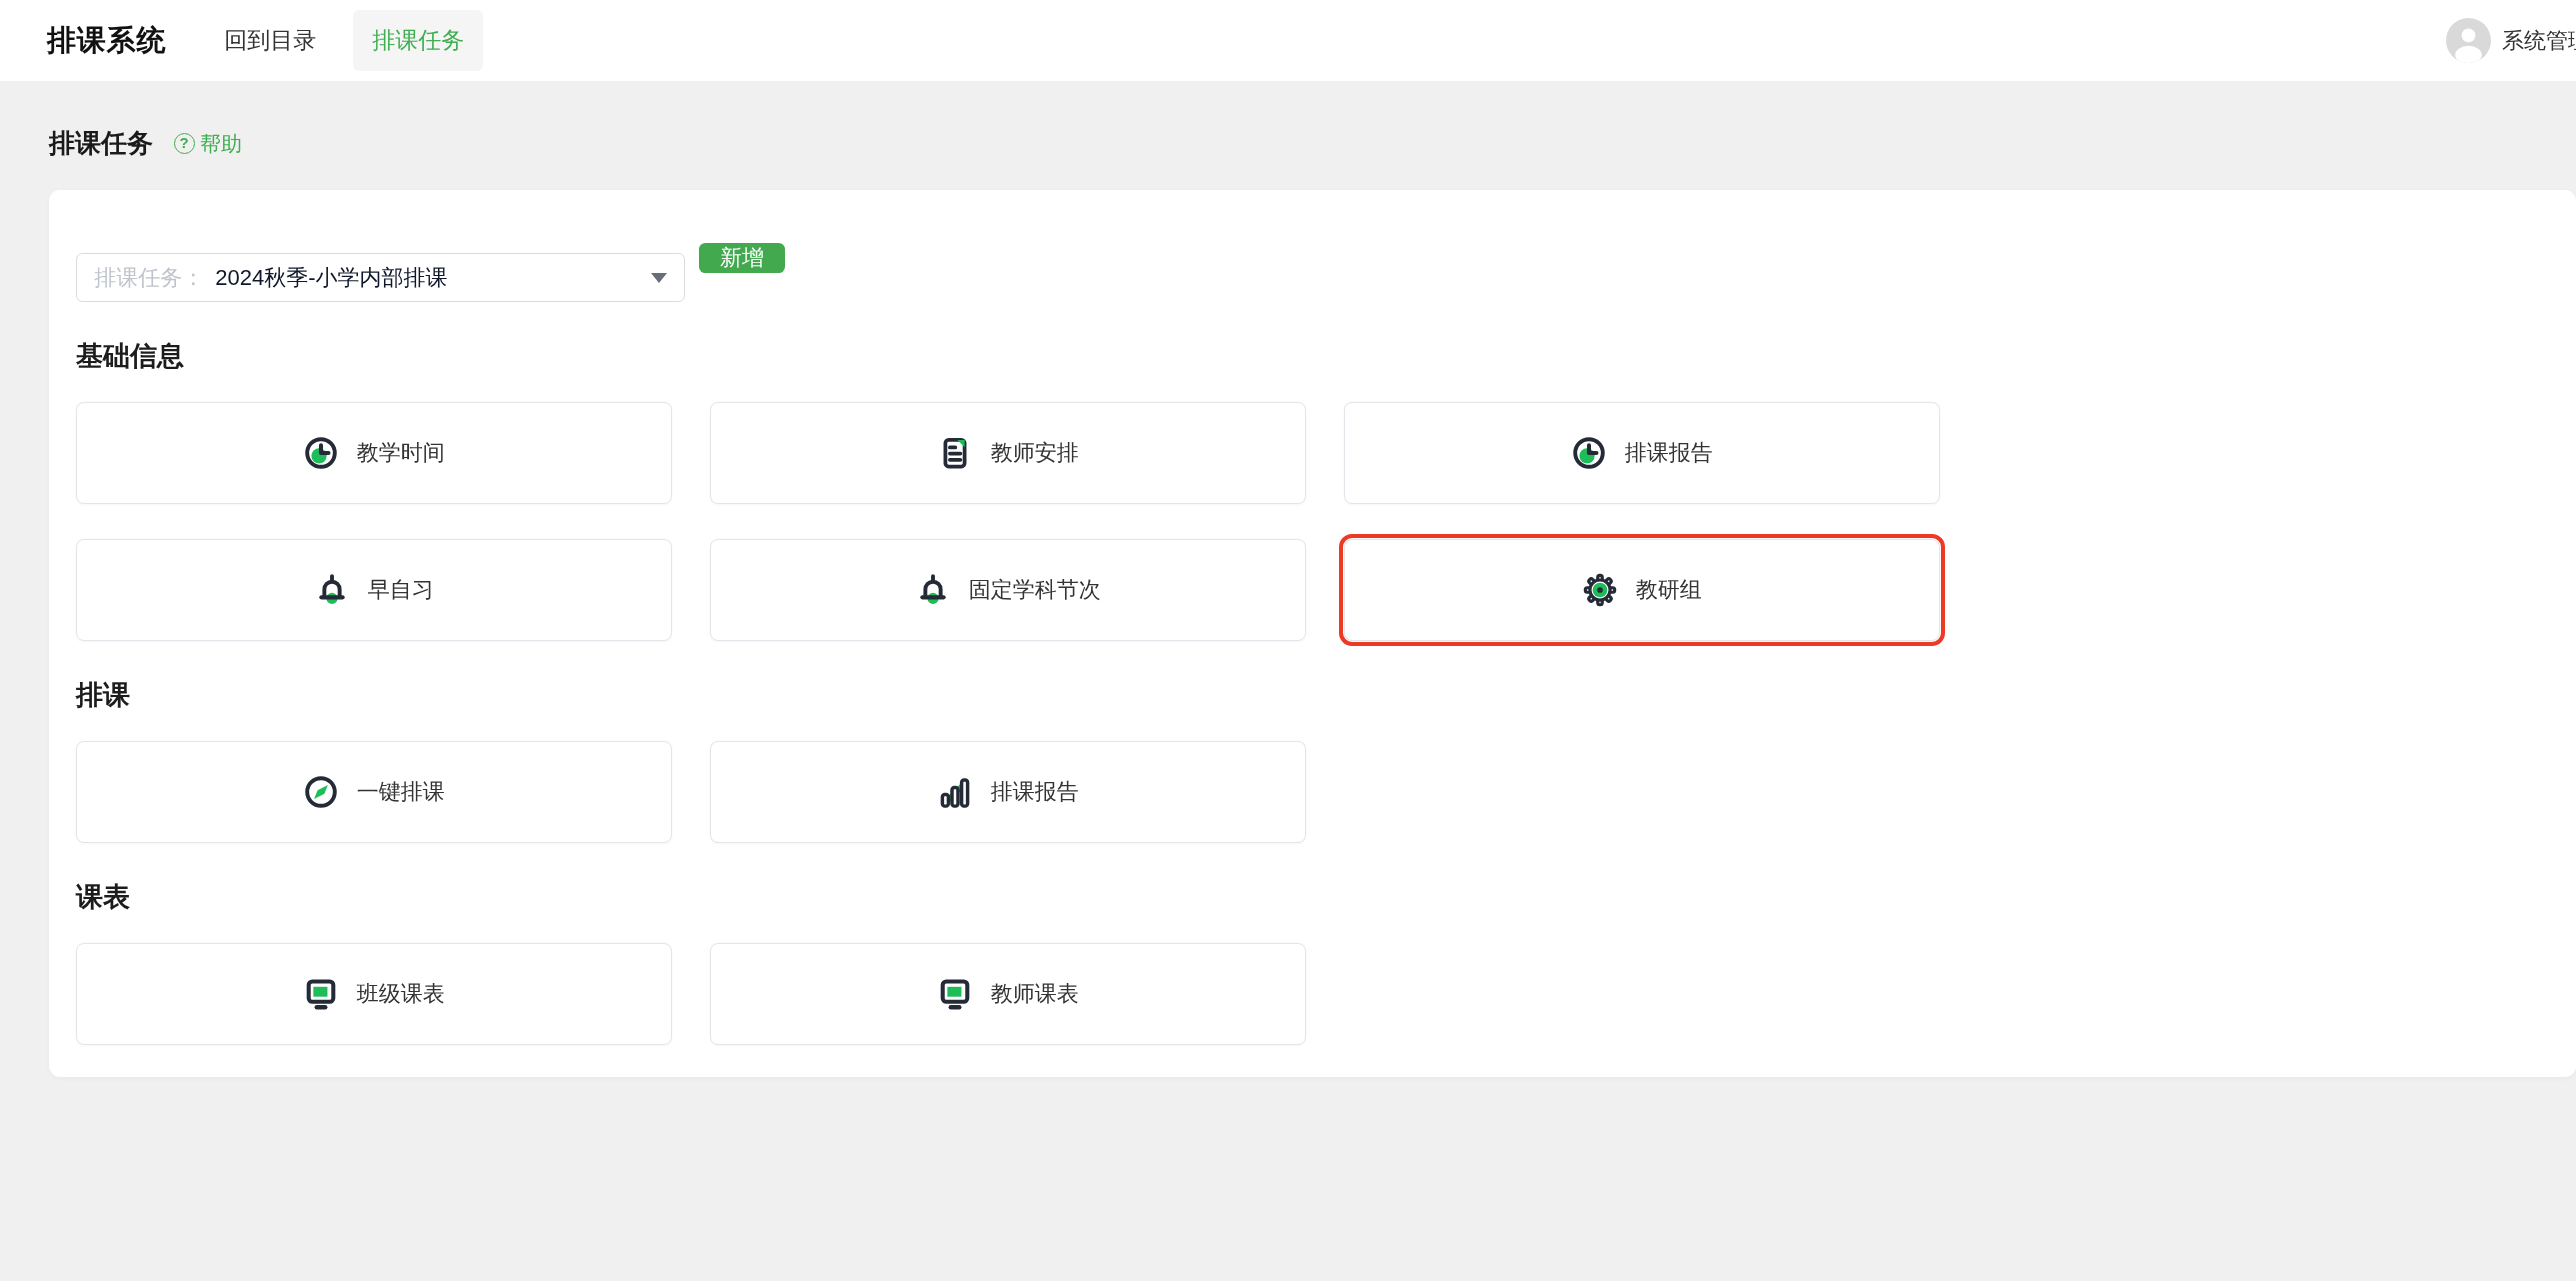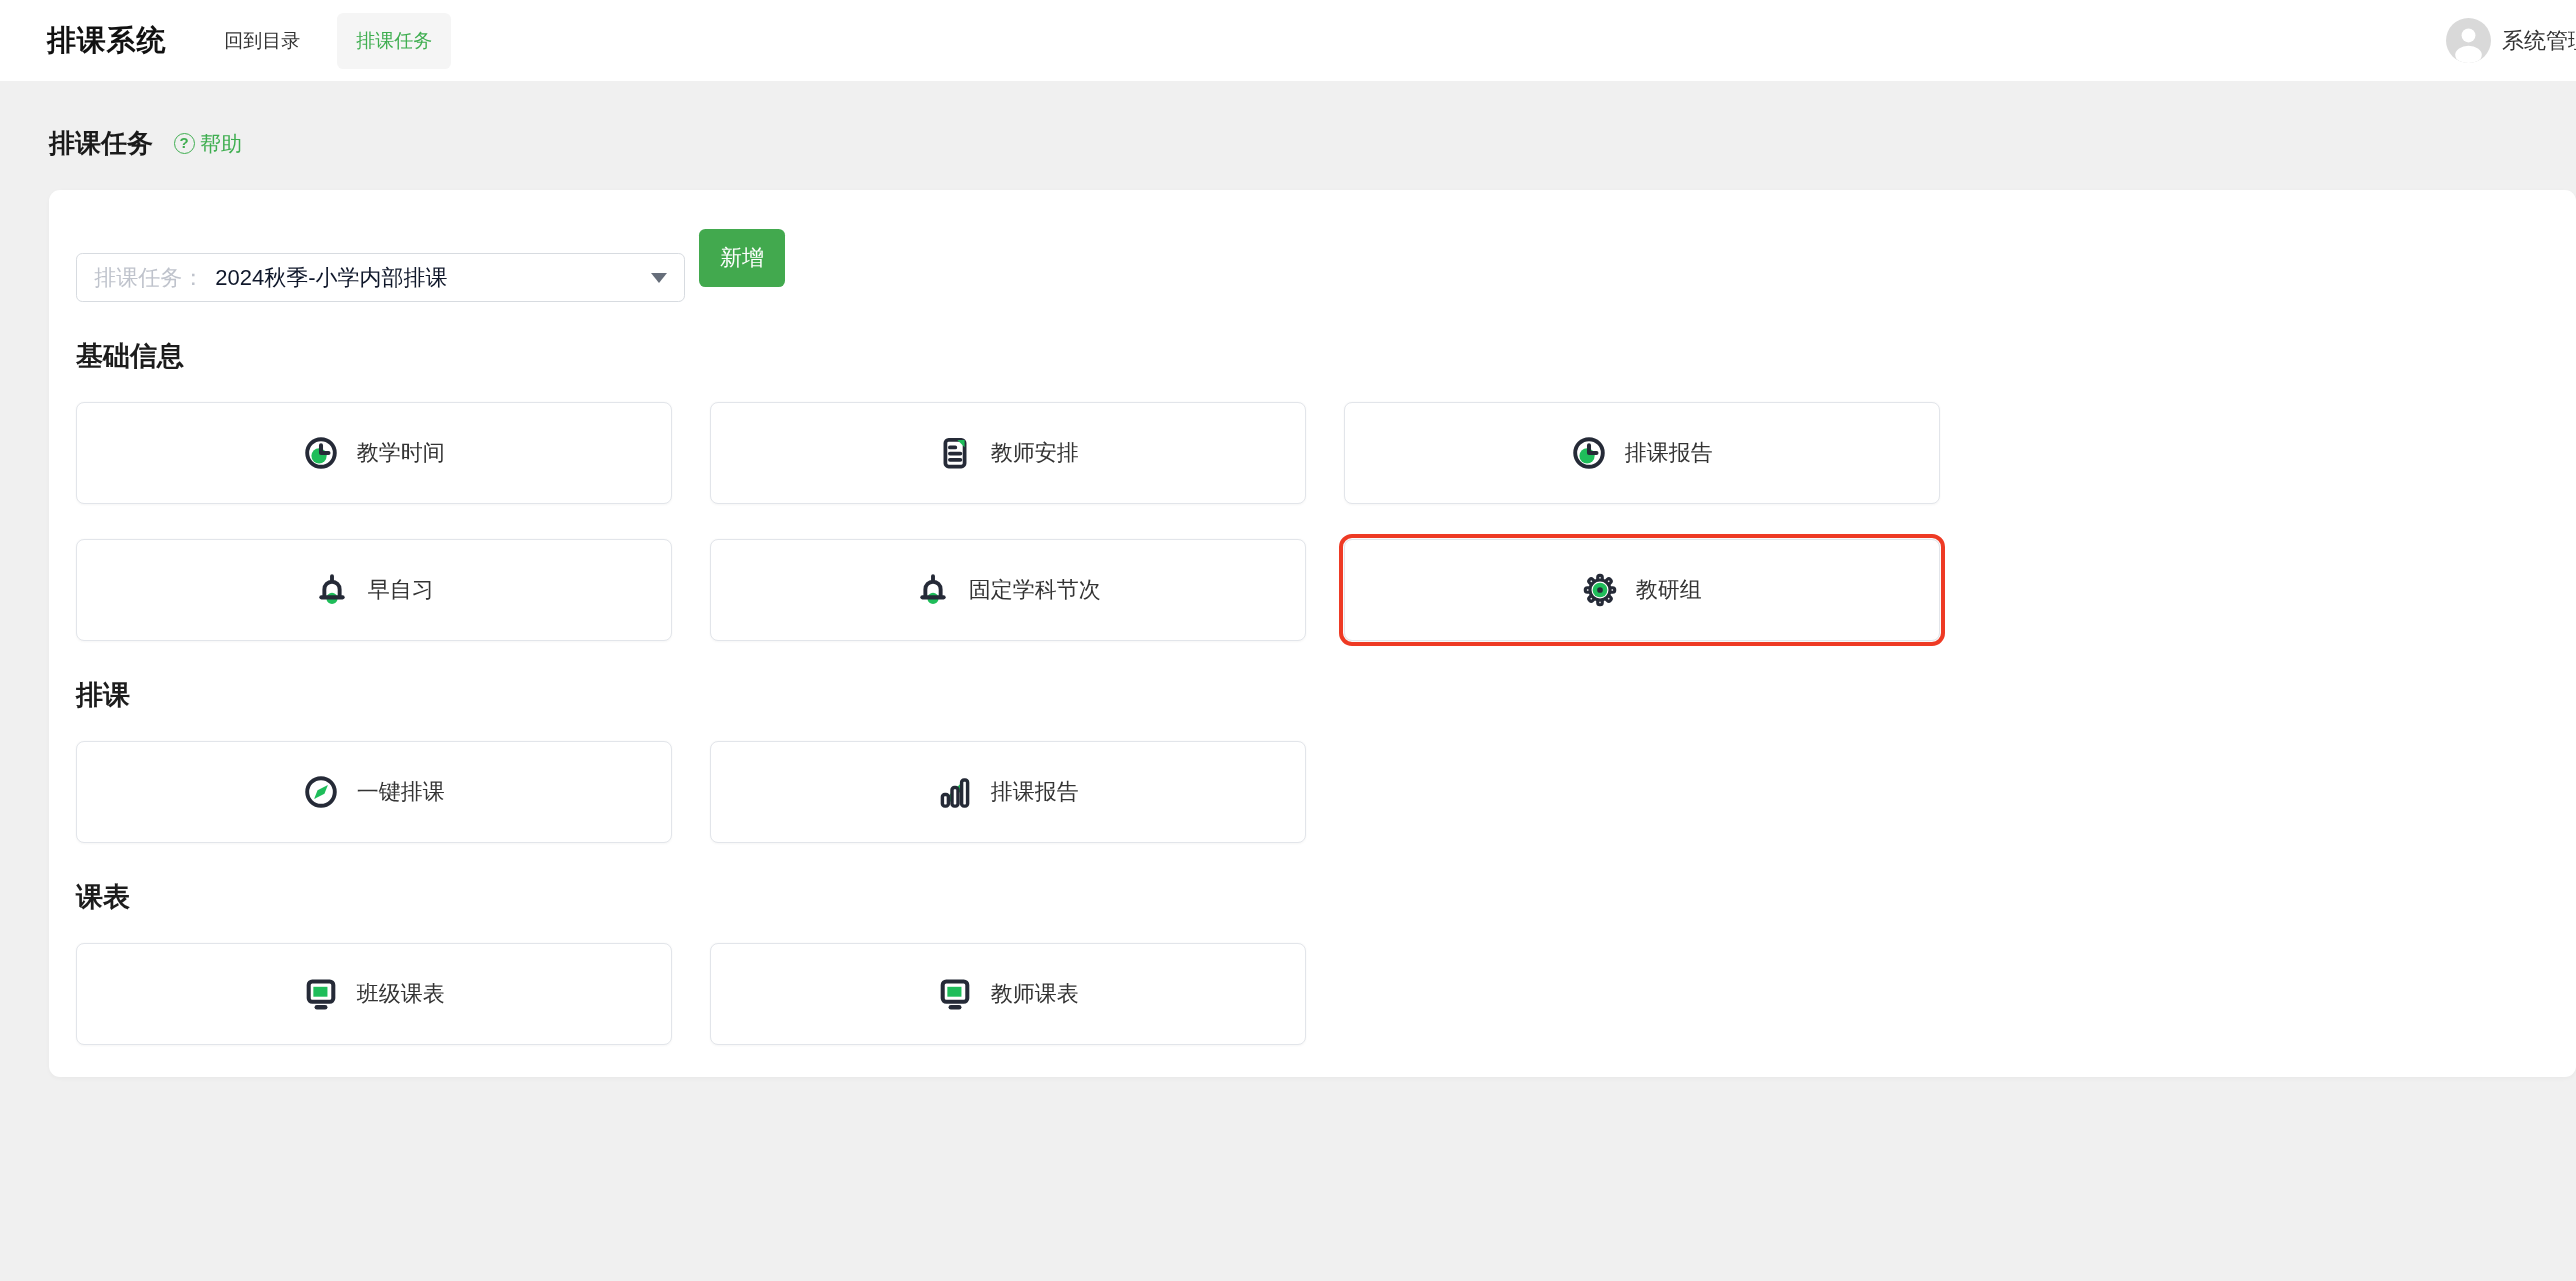--- a/index.html
+++ b/index.html
@@ -16,21 +16,21 @@
     background:var(--page-bg);
     font-family:"Liberation Sans","DejaVu Sans",sans-serif;
     color:#222;
   }
   
   .navbar{
     height:81px;background:#fff;display:flex;align-items:center;
     padding-left:47px;white-space:nowrap;
   }
   .brand{font-size:29px;font-weight:bold;color:#111;letter-spacing:0.8px;}
-  .nav-item{font-size:19px;color:#333;margin-left:58px;cursor:pointer;}
+  .nav-item{font-size:23px;color:#333;margin-left:58px;cursor:pointer;}
   .nav-item.active{
     margin-left:37px;color:var(--accent-green);
     background:#f5f5f5;border-radius:6.3px;padding:15px 19px;
   }
   .nav-right{margin-left:auto;margin-right:-36px;display:flex;align-items:center;gap:11px;}
   .avatar{width:45px;height:45px;display:block;}
   .username{font-size:22px;color:#333;white-space:nowrap;}
   
   .page-header{
     margin:45px 0 0 49px;display:flex;align-items:center;gap:20.5px;
@@ -54,21 +54,21 @@
     display:flex;align-items:center;padding:0 17.3px;background:#fff;cursor:pointer;margin-top:39px;
   }
   .select-label{font-size:22px;color:#bfc3cc;}
   .select-value{font-size:22px;color:#0f172a;margin-left:11px;}
   .caret{
     margin-left:auto;width:0;height:0;
     border-left:8.7px solid transparent;border-right:8.7px solid transparent;
     border-top:10.2px solid #666e7a;
   }
   .btn-add{
-    height:58px;padding:0 21px;background:var(--button-green);color:#fff;
+    height:30px;padding:0 21px;background:var(--button-green);color:#fff;
     font-size:22px;border:none;border-radius:6.3px;cursor:pointer;
     font-family:inherit;
   }
   .section-title{font-size:27px;font-weight:bold;color:#1c1c1c;margin:36px 0 28px 0;}
   .card-row{display:flex;gap:38px;}
   .card-row + .card-row{margin-top:35px;}
   .card{
     width:596px;height:102px;background:#fff;border:1.2px solid #e2e5ea;border-radius:8px;
     display:flex;align-items:center;justify-content:center;gap:17.3px;
     box-shadow:0 0.8px 2.4px rgba(0,0,0,0.04);cursor:pointer;

